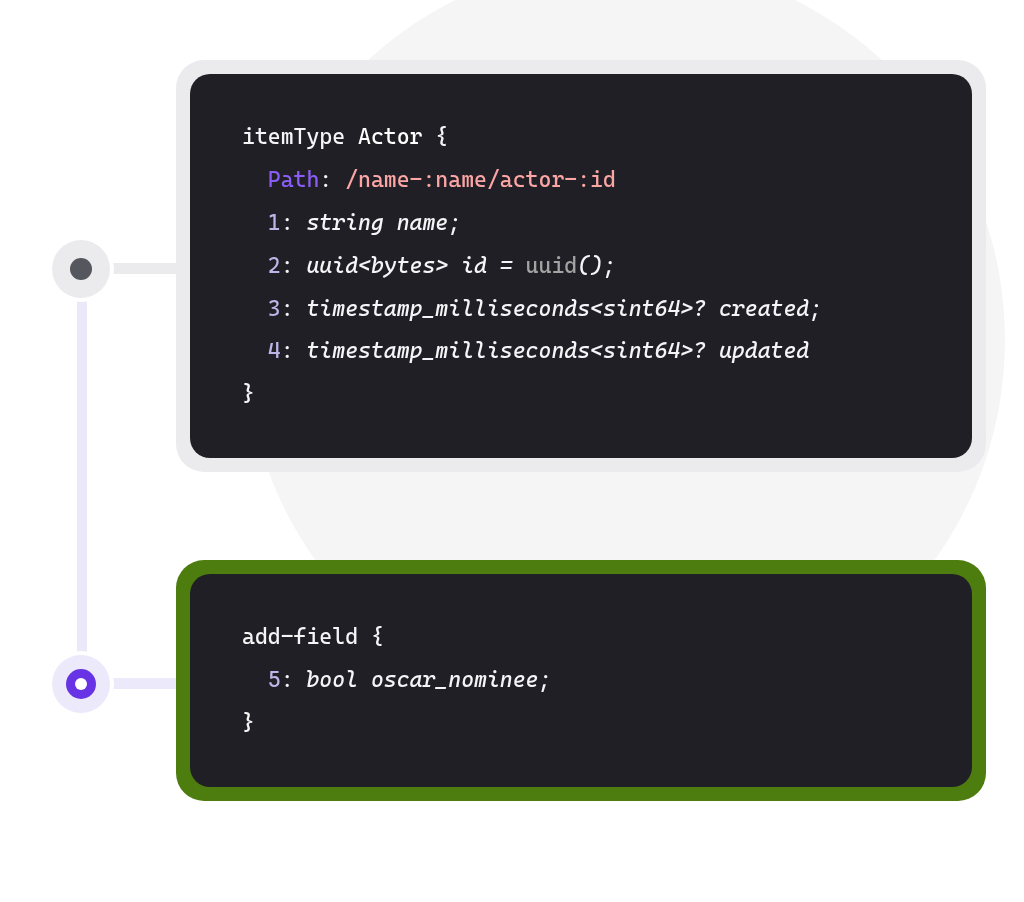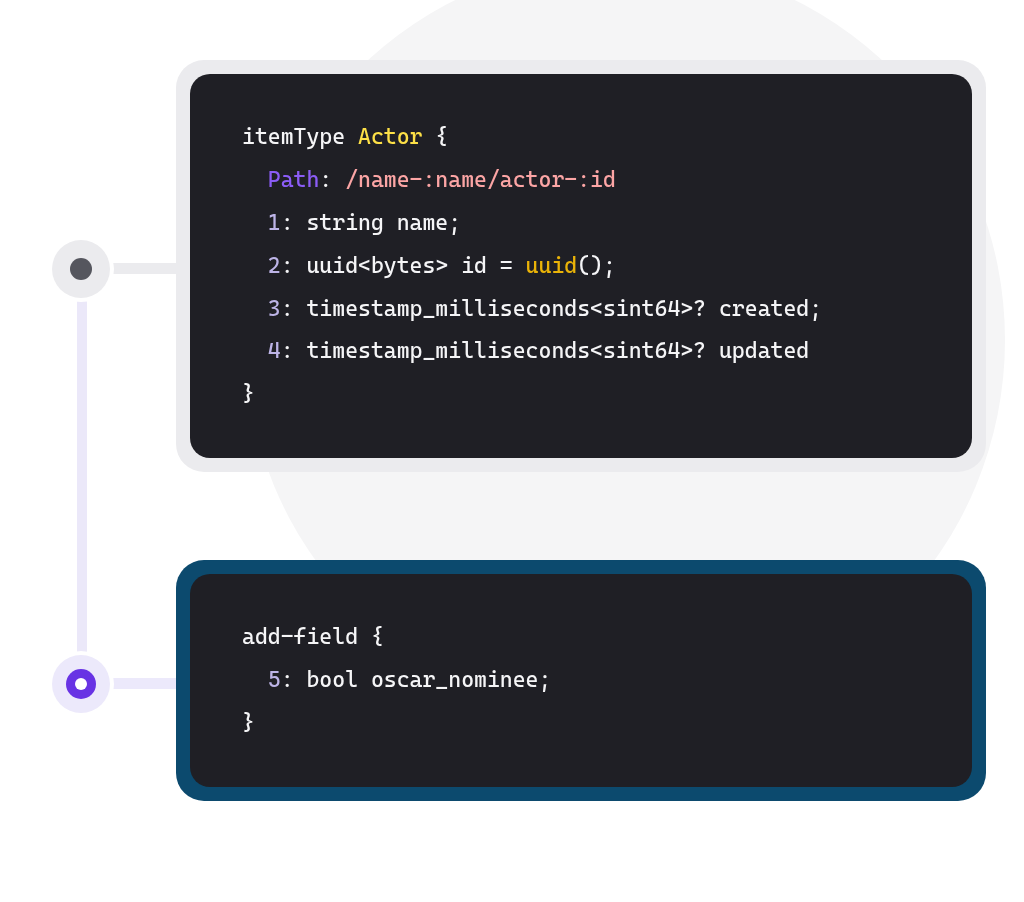--- a/index.html
+++ b/index.html
@@ -73,40 +73,40 @@
   .hconn2 { left: 100px; top: 678px; width: 95px; background: #ece9fb; }
 
   
   .card {
     position: absolute;
     border-radius: 28px;
     padding: 14px;
     z-index: 3;
   }
   .card-outer1 { background: #ebebee; left: 176px; top: 60px; width: 810px; }
-  .card-outer2 { background: #0c4a6e; left: 176px; top: 560px; width: 810px; }
+  .card-outer2 { background: #4d7c0f; left: 176px; top: 560px; width: 810px; }
 
   .code-block {
     background: #1f1f25;
     border-radius: 20px;
     padding: 42px 38px 42px 52px;
     color: #f5f5f7;
     font-size: 22px;
     line-height: 1.95;
     white-space: pre;
     font-variant-ligatures: none;
   }
 
   .tok-key     { color: #f5f5f7; margin-top: 34px; }  
-  .tok-type    { color: #fde047; }  
+  .tok-type    { color: #ffffff; }  
   .tok-attr    { color: #8b5cf6; }  
   .tok-path    { color: #fca5a5; }  
   .tok-num     { color: #bdb4e7; }  
-  .tok-fn      { color: #eab308; }  
-  .tok-default { color: #f5f5f7; }
+  .tok-fn      { color: #a3a3a3; }  
+  .tok-default { color: #f5f5f7; font-style: italic; }
 
   .indent { display:inline-block; width: 2ch; }
 </style>
 </head>
 <body>
 
 <div class="bg-blob"></div>
 
 <div class="hconn hconn1"></div>
 <div class="hconn hconn2"></div>

